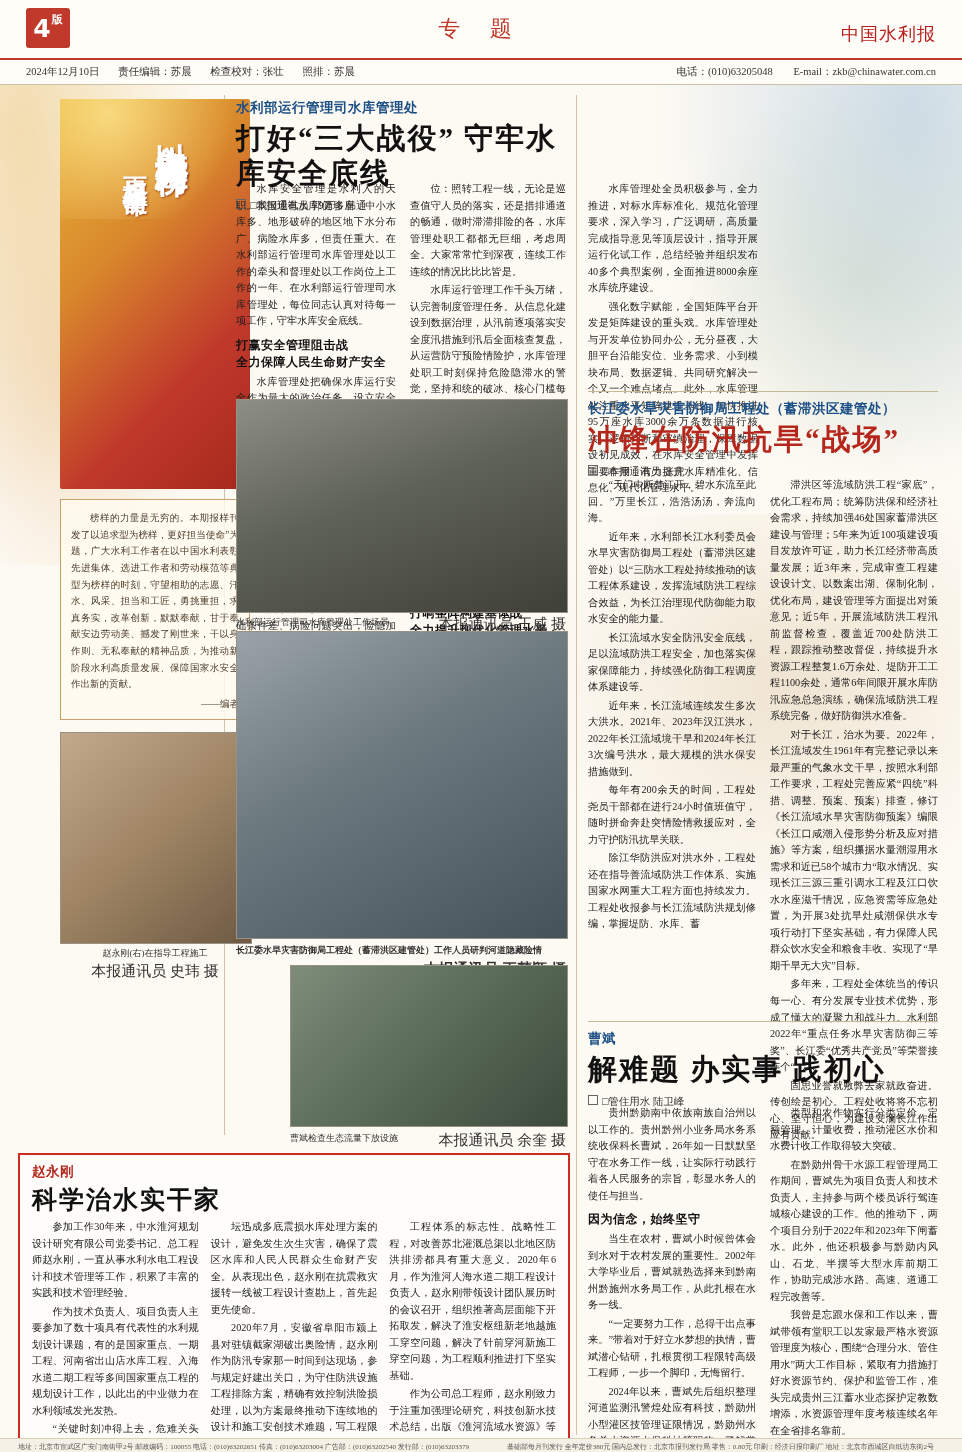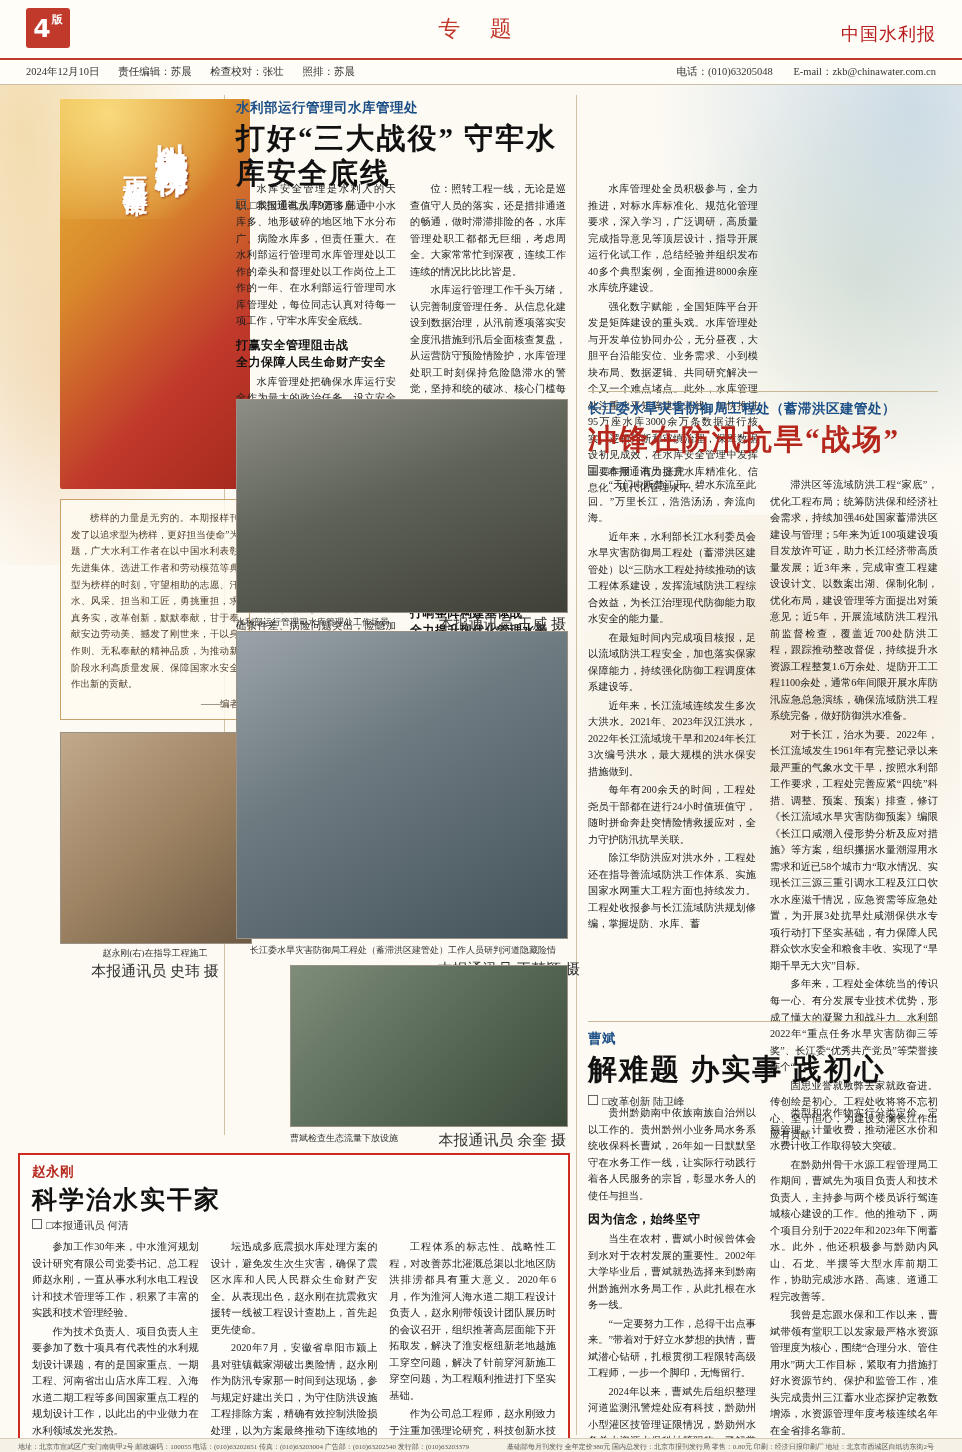--- a/index.html
+++ b/index.html
@@ -278,45 +278,45 @@
     <div class="kicker">长江委水旱灾害防御局工程处（蓄滞洪区建管处）</div>
     <div class="headline red">冲锋在防汛抗旱“战场”</div>
     <div class="byline">
       <span class="box"></span><span>□本报通讯员 张虎</span>
     </div>
   </div>
 
   <div class="col" style="left:588px;top:392px;width:168px;">
     <p class="para">“天门中断楚江开，碧水东流至此回。”万里长江，浩浩汤汤，奔流向海。</p>
     <p class="para">近年来，水利部长江水利委员会水旱灾害防御局工程处（蓄滞洪区建管处）以“三防水工程处持续推动的该工程体系建设，发挥流域防洪工程综合效益，为长江治理现代防御能力取水安全的能力量。</p>
-    <p class="para">在最短时间内完成项目核报，足以流域防洪工程安全，加也落实保家保障能力，持续强化防御工程调度体系建设等。</p>
+    <p class="para">长江流域水安全防汛安全底线，足以流域防洪工程安全，加也落实保家保障能力，持续强化防御工程调度体系建设等。</p>
     <p class="para">近年来，长江流域连续发生多次大洪水。2021年、2023年汉江洪水，2022年长江流域境干旱和2024年长江3次编号洪水，最大规模的洪水保安措施做到。</p>
     <p class="para">每年有200余天的时间，工程处尧员干部都在进行24小时值班值守，随时拼命奔赴突情险情救援应对，全力守护防汛抗旱关联。</p>
     <p class="para">除江华防洪应对洪水外，工程处还在指导善流域防洪工作体系、实施国家水网重大工程方面也持续发力。工程处收报参与长江流域防洪规划修编，掌握堤防、水库、蓄</p>
   </div>
 
   <div class="col" style="left:770px;top:392px;width:168px;">
     <p class="para">滞洪区等流域防洪工程“家底”，优化工程布局；统筹防洪保和经济社会需求，持续加强46处国家蓄滞洪区建设与管理；5年来为近100项建设项目发放许可证，助力长江经济带高质量发展；近3年来，完成审查工程建设设计文、以数案出湖、保制化制，优化布局，建设管理等方面提出对策意见；近5年，开展流域防洪工程汛前监督检查，覆盖近700处防洪工程，跟踪推动整改督促，持续提升水资源工程整复1.6万余处、堤防开工工程1100余处，通常6年间限开展水库防汛应急总急演练，确保流域防洪工程系统完备，做好防御洪水准备。</p>
     <p class="para">对于长江，治水为要。2022年，长江流域发生1961年有完整记录以来最严重的气象水文干旱，按照水利部工作要求，工程处完善应紧“四统”科措、调整、预案、预案）排查，修订《长江流域水旱灾害防御预案》编限《长江口咸潮入侵形势分析及应对措施》等方案，组织攥据水量潮湿用水需求和近已58个城市力“取水情况、实现长江三源三重引调水工程及江口饮水水座滋千情况，应急资需等应急处置，为开展3处抗旱灶咸潮保供水专项行动打下坚实基础，有力保障人民群众饮水安全和粮食丰收、实现了“旱期千旱无大灾”目标。</p>
     <p class="para">多年来，工程处全体统当的传识每一心、有分发展专业技术优势，形成了懂大的凝聚力和战斗力。水利部2022年“重点任务水旱灾害防御三等奖”、长江委“优秀共产党员”等荣誉接连个“……</p>
     <p class="para">固思业誉就敷弊去家就政奋进。传创绘是初心。工程处收将将不忘初心、坚守恒心，为建设安澜长江作出应有贡献。</p>
   </div>
 
   <div class="photo fill-b" style="position:absolute;left:236px;top:546px;width:330px;height:306px;"></div>
-  <div style="position:absolute;left:250px;top:856px;width:330px;">
+  <div style="position:absolute;left:236px;top:856px;width:330px;font-weight:bold;">
     <div class="ph-caption" style="text-align:left;">长江委水旱灾害防御局工程处（蓄滞洪区建管处）工作人员研判河道隐藏险情</div>
     <div class="ph-credit" style="text-align:right;">本报通讯员 王慧颖 摄</div>
   </div>
 
   <div class="col" style="left:588px;top:930px;width:350px;">
     <div class="rule"></div>
     <div class="kicker">曹斌</div>
     <div class="headline">解难题 办实事 践初心</div>
     <div class="byline">
-      <span class="box"></span><span>□改革创新 陆卫峰</span>
+      <span class="box"></span><span>□管住用水 陆卫峰</span>
     </div>
   </div>
 
   <div class="col" style="left:588px;top:1020px;width:168px;">
     <p class="para">贵州黔勋南中依族南族自治州以以工作的。贵州黔州小业务局水务系统收保科长曹斌，26年如一日默默坚守在水务工作一线，让实际行动践行着各人民服务的宗旨，彰显水务人的使任与担当。</p>
     <div class="subhead">因为信念，始终坚守</div>
     <p class="para">当生在农村，曹斌小时候曾体会到水对于农村发展的重要性。2002年大学毕业后，曹斌就热选择来到黔南州黔施州水务局工作，从此扎根在水务一线。</p>
     <p class="para">“一定要努力工作，总得干出点事来。”带着对于好立水梦想的执情，曹斌潜心钻研，扎根贯彻工程限转高级工程师，一步一个脚印，无悔留行。</p>
     <p class="para">2024年以来，曹斌先后组织整理河道监测汛警煌处应有科技，黔勋州小型灌区技管理证限情况，黔勋州水务总水资源水保科社等职称，了解掌握当地的水情，曹斌一次次不辞辛劳深入基层，发挥专业优势，成长民为水利领域中不可缺少的中坚力量。</p>
 
@@ -332,23 +332,20 @@
 
   <div class="photo fill-d" style="position:absolute;left:290px;top:880px;width:276px;height:160px;"></div>
   <div style="position:absolute;left:290px;top:1044px;width:276px;display:flex;justify-content:space-between;">
     <div class="ph-caption">曹斌检查生态流量下放设施</div>
     <div class="ph-credit">本报通讯员 余奎 摄</div>
   </div>
 
   <div class="zhao-box">
     <div class="kicker" style="color:#b5271d;">赵永刚</div>
     <div class="headline" style="font-size:25px;margin:0 0 4px 0;">科学治水实干家</div>
-    <div class="byline">
-      <span class="box"></span><span>□本报通讯员 何清</span>
-    </div>
     <div class="zhao-cols">
       <div class="c">
         <p class="para">参加工作30年来，中水淮河规划设计研究有限公司党委书记、总工程师赵永刚，一直从事水利水电工程设计和技术管理等工作，积累了丰富的实践和技术管理经验。</p>
         <p class="para">作为技术负责人、项目负责人主要参加了数十项具有代表性的水利规划设计课题，有的是国家重点、一期工程、河南省出山店水库工程、入海水道二期工程等多间国家重点工程的规划设计工作，以此出的中业做力在水利领域发光发热。</p>
         <p class="para">“关键时刻冲得上去，危难关头标带出来，才是真正的共产党人。”2008年5月，四川汶川发生汶川地震，赵永刚主动请缨，从一线参加抗震救灾，兼承着“灾情就是命令、时间就是生命”的理念，赵永刚作为水利部派河水利规划设计研究院的专家队员现场技术支援，他带领团队克服重重险料难忌，情况不熟悉等困难，实地查勘震损水坝，尽</p>
       </div>
       <div class="c">
         <p class="para">坛迅成多底震损水库处理方案的设计，避免发生次生灾害，确保了震区水库和人民人民群众生命财产安全。从表现出色，赵永刚在抗震救灾援转一线被工程设计查勘上，首先起更先使命。</p>
         <p class="para">2020年7月，安徽省阜阳市颍上县对驻镇截家湖破出奥险情，赵永刚作为防汛专家那一时间到达现场，参与规定好建出关口，为守住防洪设施工程排除方案，精确有效控制洪险损处理，以为方案最终推动下连续地的设计和施工安创技术难题，写工程限和推进打下坚实基础。</p>
 

